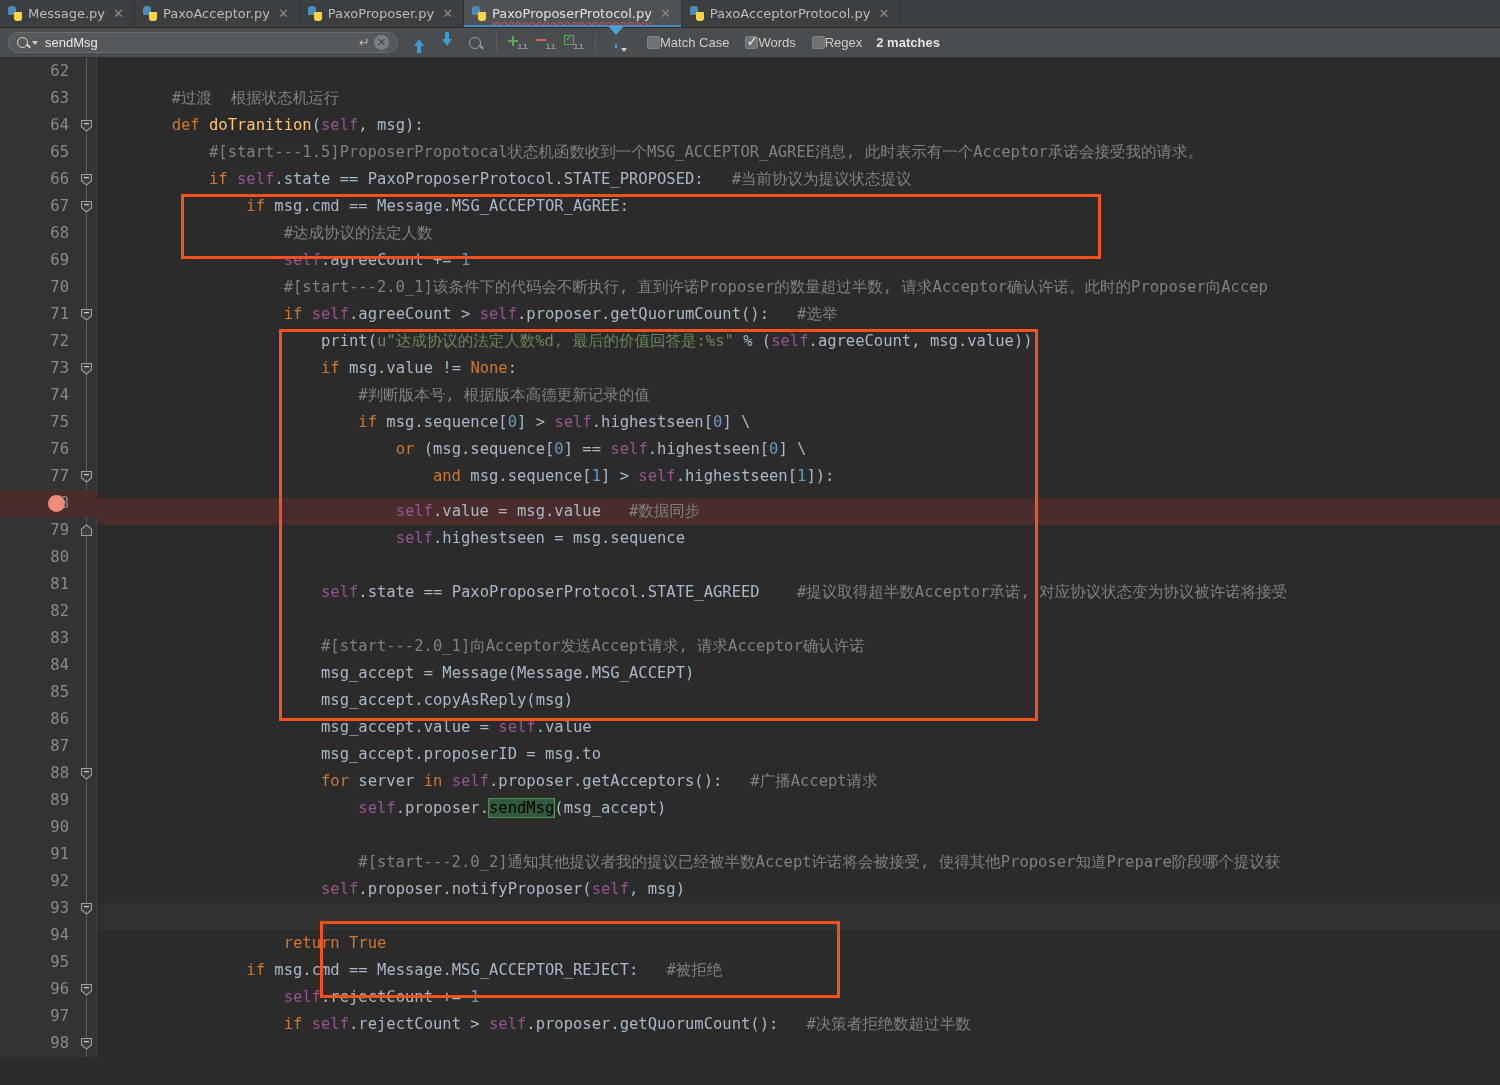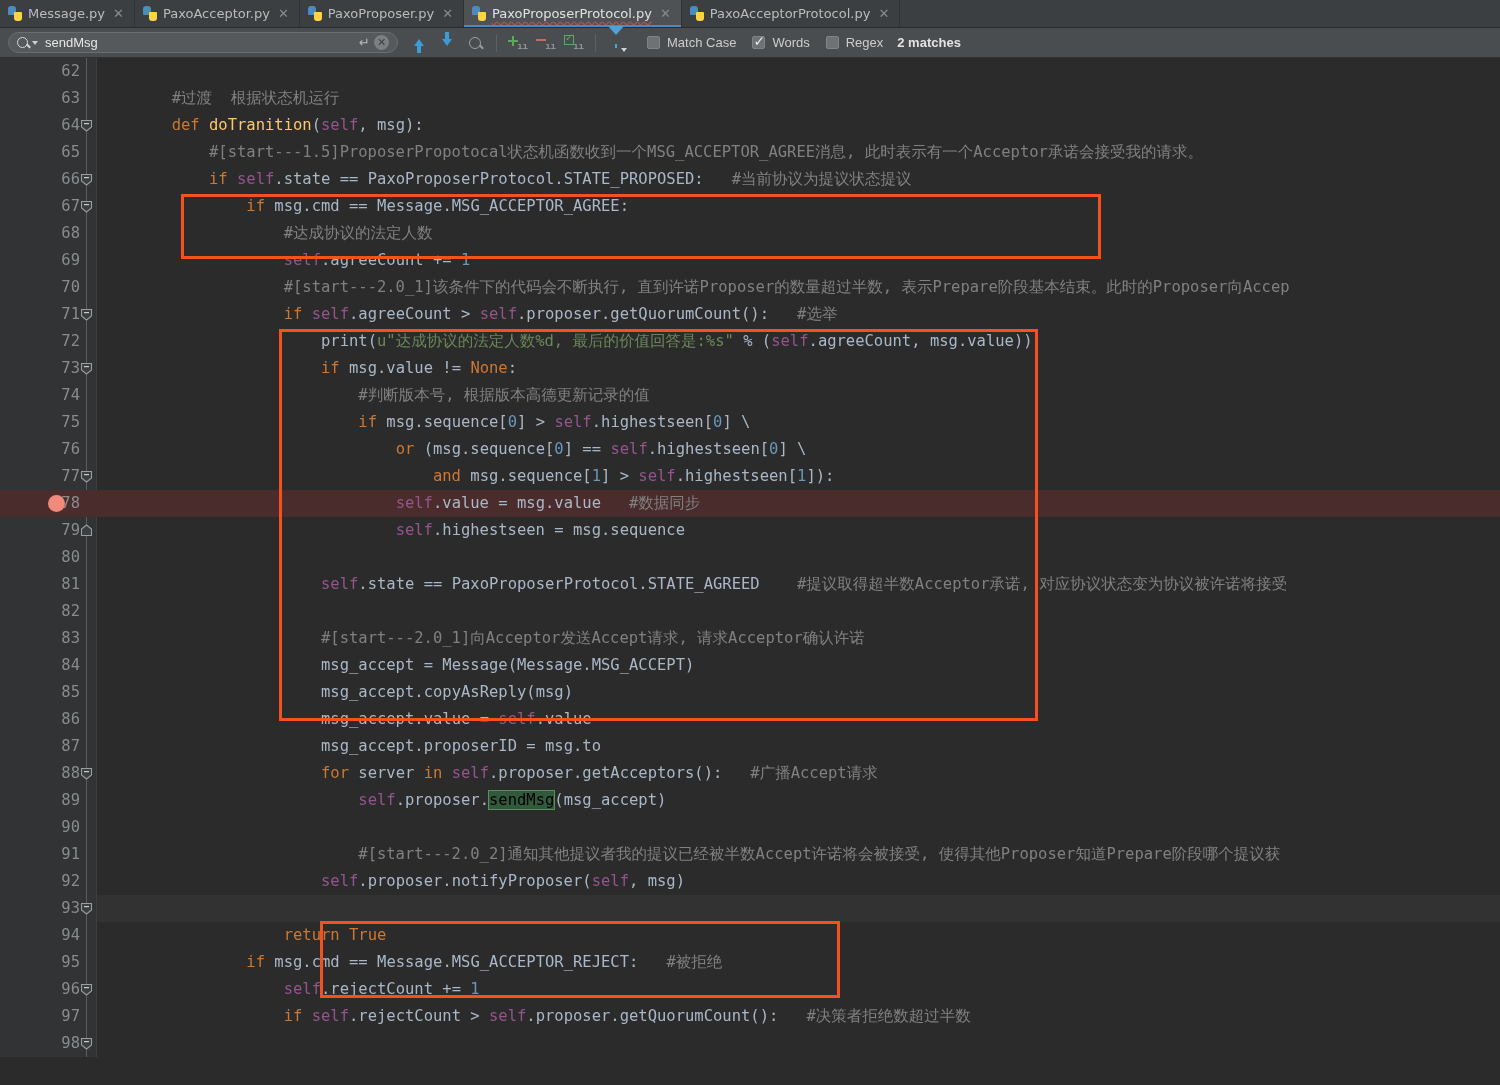--- a/index.html
+++ b/index.html
@@ -165,21 +165,21 @@
   .chk-ii .box::after { content:"✓"; position:absolute; left:0px; top:-4px; font-size:10px; color:#5aaa5a; }
   .chk-ii .bars { position:absolute; right:0; bottom:0; color:#8d9193; font-size:9px; font-family:"DejaVu Sans Mono",monospace; }
   .funnel { position: relative; width: 18px; height: 16px; }
   .funnel .fn { width: 0; height: 0; border-left: 8px solid transparent;
                 border-right: 8px solid transparent; border-top: 9px solid #4da2d6; }
   .funnel .st { position:absolute; left:7px; top:9px; width:2px; height:4px; background:#4da2d6; }
   .funnel .dd { position:absolute; right:-1px; bottom:-1px; width:0;height:0;
                 border-left:3px solid transparent;border-right:3px solid transparent;border-top:4px solid #cfcfcf; }
 
   .opt {
-    display: flex; align-items: center; gap: 7px;
+    display: flex; align-items: center; gap: 0;
     font-size: 13px; color: #cdcdcd; margin-left: 16px;
     font-family: "Liberation Sans", sans-serif;
   }
   .cbox {
     width: 13px; height: 13px;
     background: #6e7274;
     border: 1px solid #808486;
     border-radius: 2px;
     position: relative;
     flex: 0 0 auto;
@@ -230,41 +230,41 @@
   .row {
     position: relative;
     height: 27px;
     line-height: 27px;
     white-space: pre;
     font-family: "DejaVu Sans Mono", monospace;
     font-size: 15.5px;
   }
   .lineno {
     position: absolute;
-    left: 12px; width: 68px;
+    left: 1px; width: 68px;
     text-align: right;
     height: 27px; line-height: 27px;
     font-family: "DejaVu Sans Mono", monospace;
     font-size: 15.5px;
     color: #888c8e;
   }
   .fold {
     position: absolute;
     left: 80px; top: 7px;
     width: 13px; height: 13px;
   }
   .fold svg { display: block; }
   .bp {
     position: absolute;
     left: 48px; top: 5px;
     width: 17px; height: 17px;
     border-radius: 50%;
     background: #f08a7a;
   }
-  .hl-row { background: #4b2c2c; }
+  .hl-row { background: #4b2c2c; margin-top: 8px; }
   .hl-row-gutter { background: #4b2c2c; }
   .cur-row { background: #323232; }
 
   
   .kw   { color: #cc7832; }
   .str  { color: #6a8759; }
   .num  { color: #6897bb; }
   .cmt  { color: #808080; }
   .fn   { color: #ffc66d; }
   .self { color: #94558d; }
@@ -455,21 +455,21 @@
 
     <div class="code-area" id="code-rows">
         <div class="row"></div>
         <div class="row">        <span class="cmt">#过渡  根据状态机运行</span></div>
         <div class="row">        <span class="kw">def</span> <span class="fn">doTranition</span><span class="id">(</span><span class="self">self</span><span class="id">,</span> <span class="id">msg</span><span class="id">)</span><span class="id">:</span></div>
         <div class="row">            <span class="cmt">#[start---1.5]ProposerPropotocal状态机函数收到一个MSG_ACCEPTOR_AGREE消息, 此时表示有一个Acceptor承诺会接受我的请求。</span></div>
         <div class="row">            <span class="kw">if</span> <span class="self">self</span><span class="id">.</span><span class="id">state</span> <span class="id">=</span><span class="id">=</span> <span class="id">PaxoProposerProtocol</span><span class="id">.</span><span class="id">STATE_PROPOSED</span><span class="id">:</span>   <span class="cmt">#当前协议为提议状态提议</span></div>
         <div class="row">                <span class="kw">if</span> <span class="id">msg</span><span class="id">.</span><span class="id">cmd</span> <span class="id">=</span><span class="id">=</span> <span class="id">Message</span><span class="id">.</span><span class="id">MSG_ACCEPTOR_AGREE</span><span class="id">:</span></div>
         <div class="row">                    <span class="cmt">#达成协议的法定人数</span></div>
         <div class="row">                    <span class="self">self</span><span class="id">.</span><span class="id">agreeCount</span> <span class="id">+</span><span class="id">=</span> <span class="num">1</span></div>
-        <div class="row">                    <span class="cmt">#[start---2.0_1]该条件下的代码会不断执行, 直到许诺Proposer的数量超过半数, 表示Prepare阶段基本结束。此时的Proposer向Accep</span></div>
+        <div class="row">                    <span class="cmt">#[start---2.0_1]该条件下的代码会不断执行, 直到许诺Proposer的数量超过半数, 请求Acceptor确认许诺。此时的Proposer向Accep</span></div>
         <div class="row">                    <span class="kw">if</span> <span class="self">self</span><span class="id">.</span><span class="id">agreeCount</span> <span class="id">&gt;</span> <span class="self">self</span><span class="id">.</span><span class="id">proposer</span><span class="id">.</span><span class="id">getQuorumCount</span><span class="id">(</span><span class="id">)</span><span class="id">:</span>   <span class="cmt">#选举</span></div>
         <div class="row">                        <span class="id">print</span><span class="id">(</span><span class="str">u</span><span class="str">"达成协议的法定人数%d, 最后的价值回答是:%s"</span> <span class="id">%</span> <span class="id">(</span><span class="self">self</span><span class="id">.</span><span class="id">agreeCount</span><span class="id">,</span> <span class="id">msg</span><span class="id">.</span><span class="id">value</span><span class="id">)</span><span class="id">)</span></div>
         <div class="row">                        <span class="kw">if</span> <span class="id">msg</span><span class="id">.</span><span class="id">value</span> <span class="id">!</span><span class="id">=</span> <span class="kw">None</span><span class="id">:</span></div>
         <div class="row">                            <span class="cmt">#判断版本号, 根据版本高德更新记录的值</span></div>
         <div class="row">                            <span class="kw">if</span> <span class="id">msg</span><span class="id">.</span><span class="id">sequence</span><span class="id">[</span><span class="num">0</span><span class="id">]</span> <span class="id">&gt;</span> <span class="self">self</span><span class="id">.</span><span class="id">highestseen</span><span class="id">[</span><span class="num">0</span><span class="id">]</span> <span class="id">\</span></div>
         <div class="row">                                <span class="kw">or</span> <span class="id">(</span><span class="id">msg</span><span class="id">.</span><span class="id">sequence</span><span class="id">[</span><span class="num">0</span><span class="id">]</span> <span class="id">=</span><span class="id">=</span> <span class="self">self</span><span class="id">.</span><span class="id">highestseen</span><span class="id">[</span><span class="num">0</span><span class="id">]</span> <span class="id">\</span></div>
         <div class="row">                                    <span class="kw">and</span> <span class="id">msg</span><span class="id">.</span><span class="id">sequence</span><span class="id">[</span><span class="num">1</span><span class="id">]</span> <span class="id">&gt;</span> <span class="self">self</span><span class="id">.</span><span class="id">highestseen</span><span class="id">[</span><span class="num">1</span><span class="id">]</span><span class="id">)</span><span class="id">:</span></div>
         <div class="row hl-row">                                <span class="self">self</span><span class="id">.</span><span class="id">value</span> <span class="id">=</span> <span class="id">msg</span><span class="id">.</span><span class="id">value</span>   <span class="cmt">#数据同步</span></div>
         <div class="row">                                <span class="self">self</span><span class="id">.</span><span class="id">highestseen</span> <span class="id">=</span> <span class="id">msg</span><span class="id">.</span><span class="id">sequence</span></div>
         <div class="row"></div>

